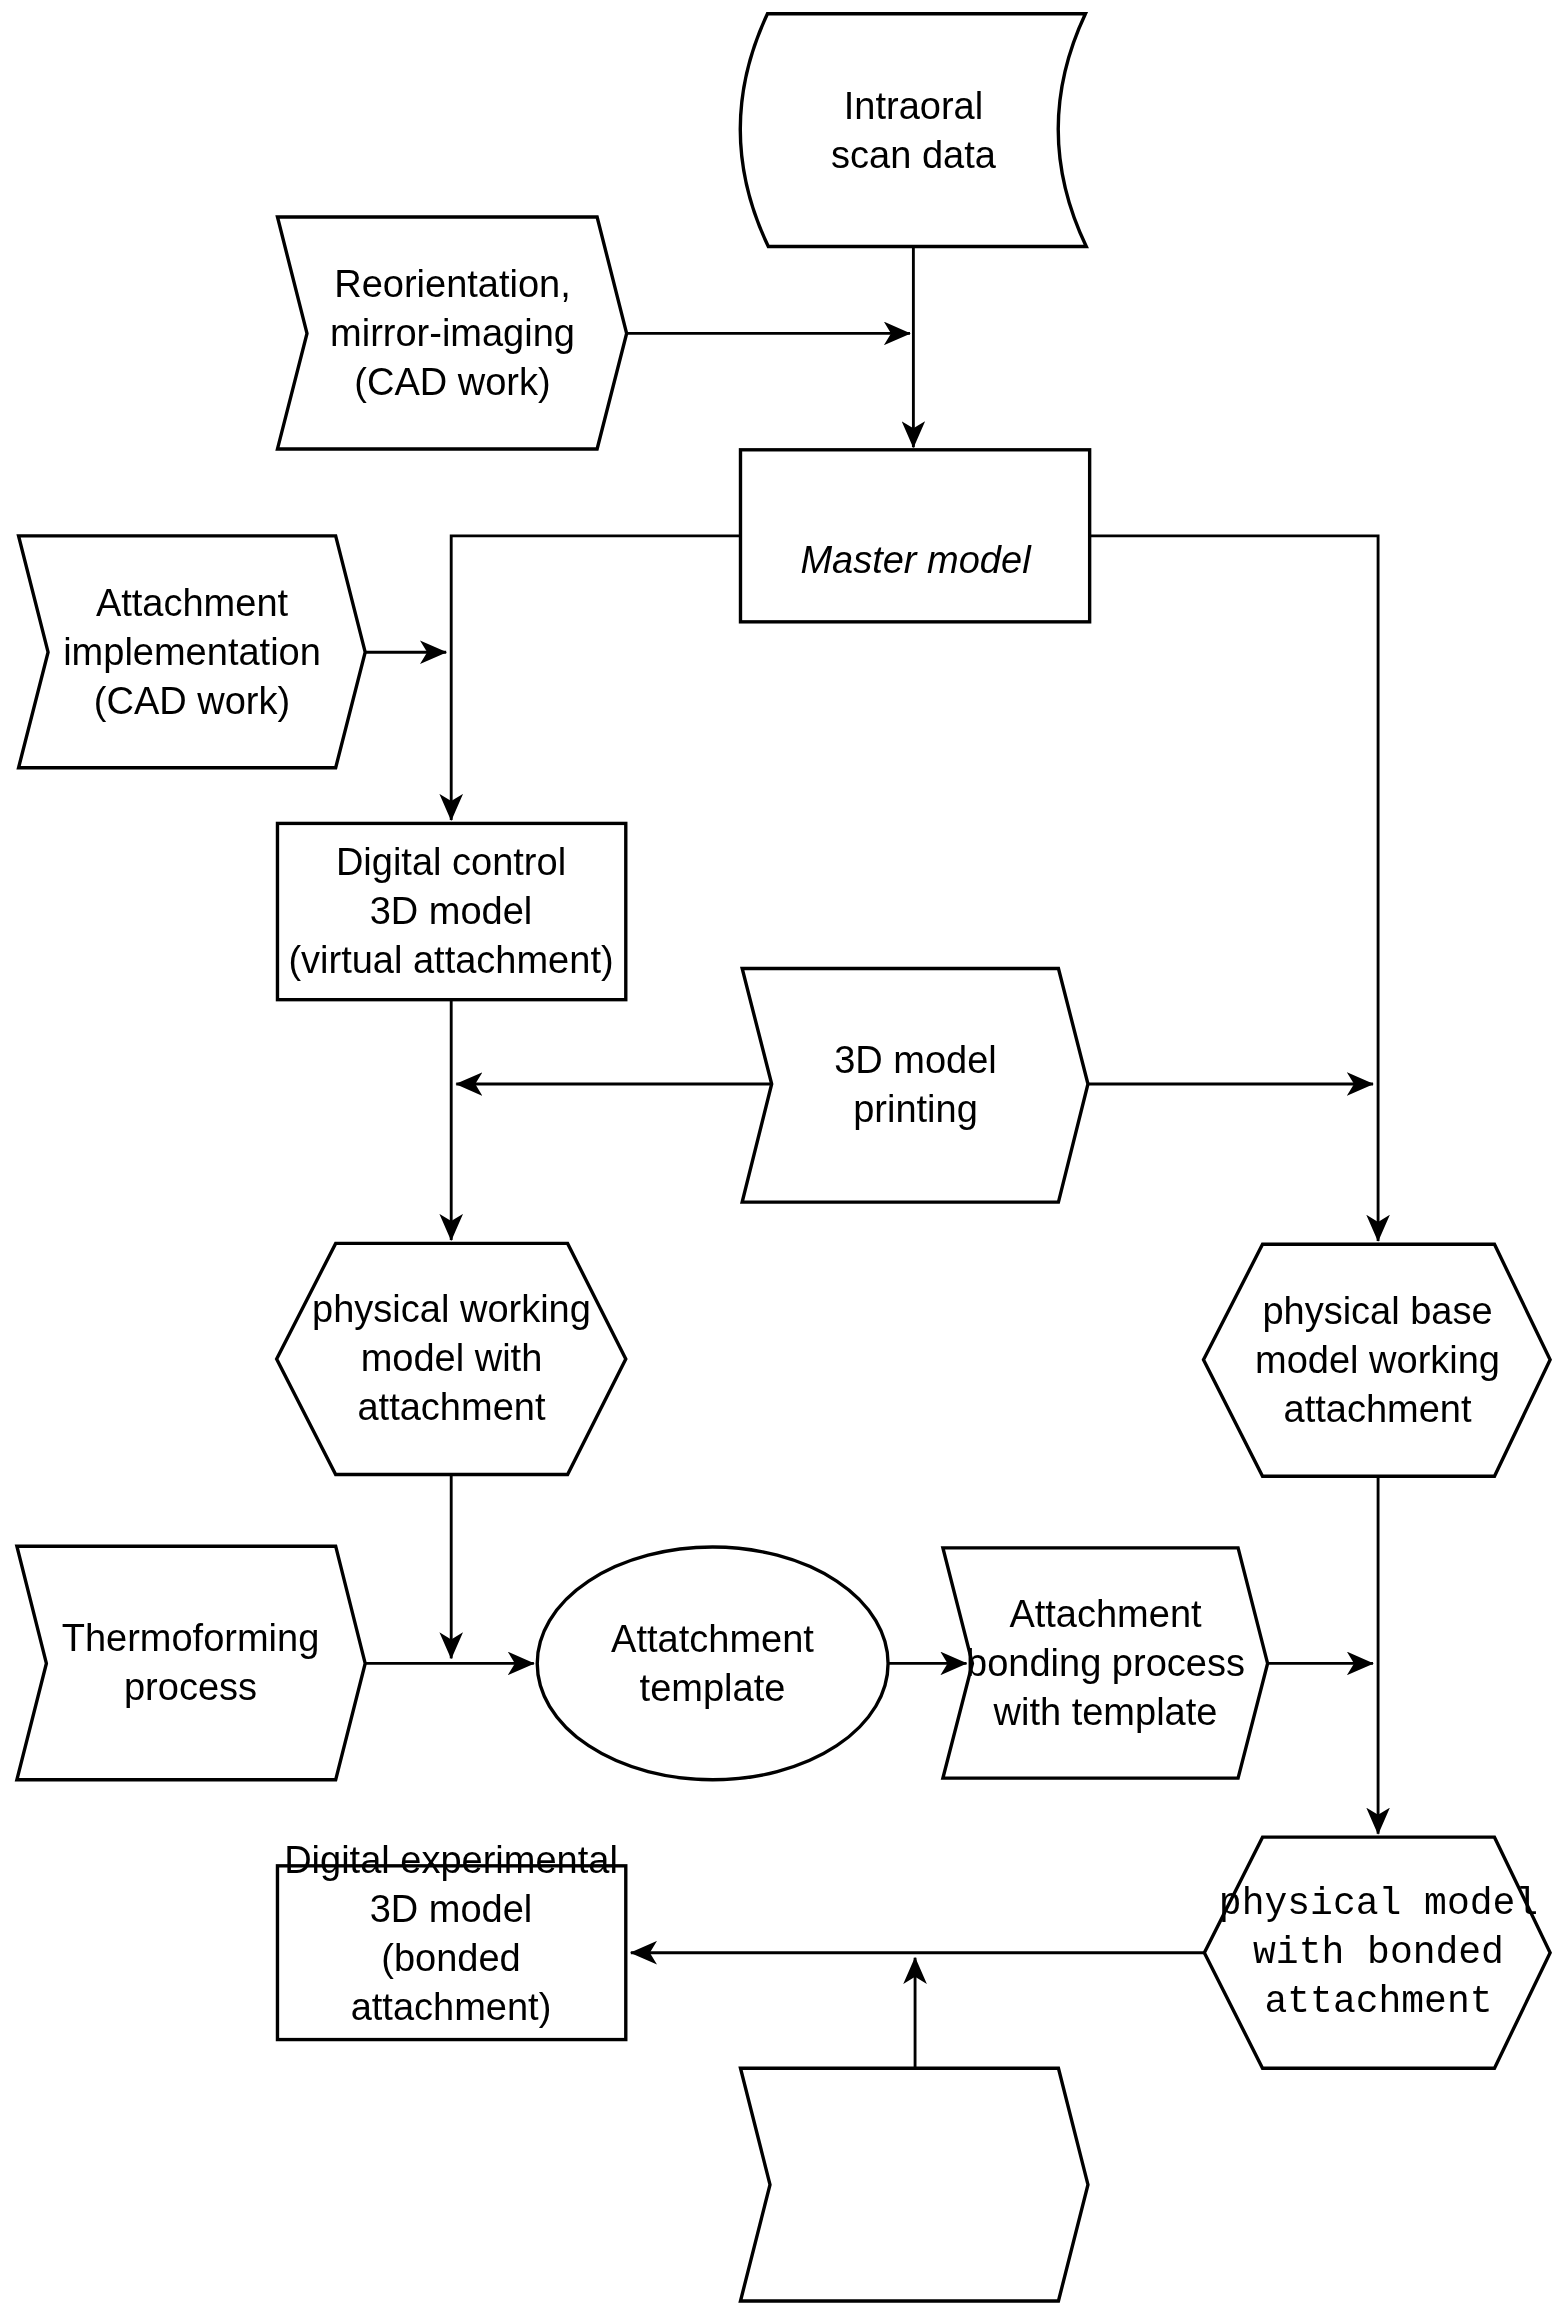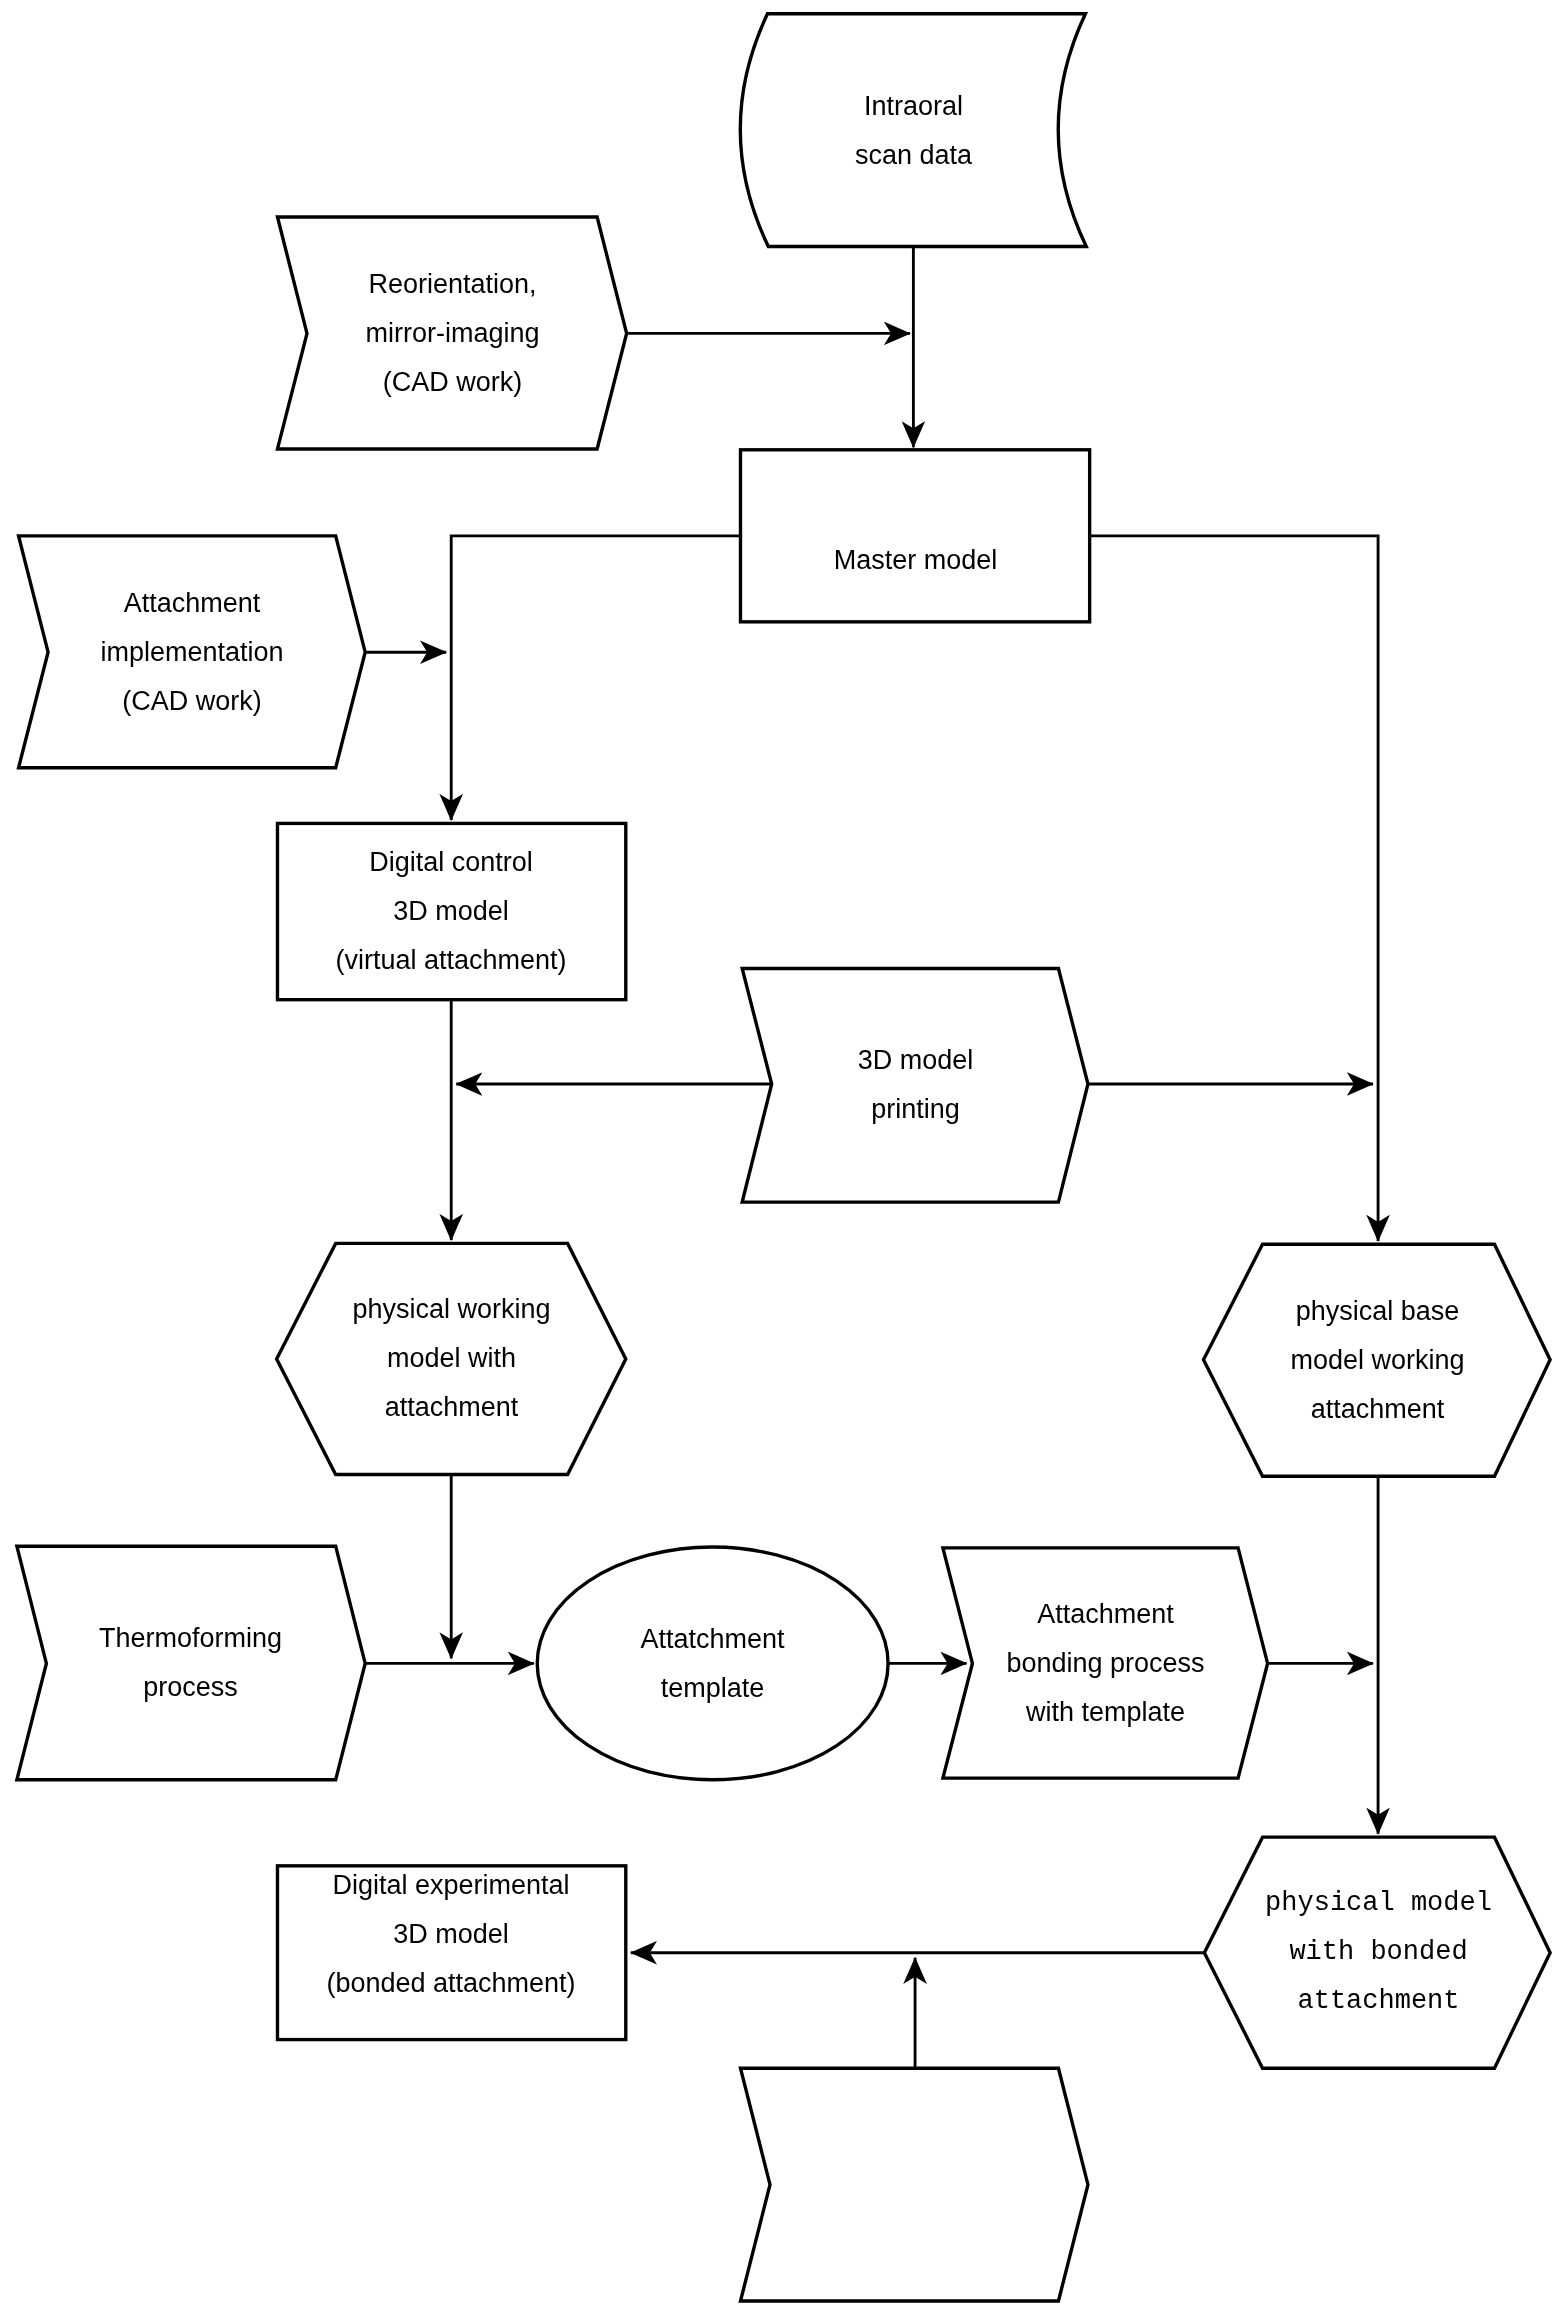--- a/index.html
+++ b/index.html
@@ -12,21 +12,21 @@
     color: #000000;
   }
   .stage svg { position: absolute; left: 0; top: 0; }
   .node-label {
     position: absolute;
     display: flex;
     align-items: center;
     justify-content: center;
     text-align: center;
     white-space: pre-line;
-    font-size: 27px;
+    font-size: 38px;
     line-height: 49px;
     color: #000;
     pointer-events: none;
   }
   .shape { stroke: #000000; stroke-width: 4; fill: #ffffff; }
   .conn  { stroke: #000000; stroke-width: 3.4; fill: none; }
 </style>
 </head>
 <body>
 
@@ -88,21 +88,21 @@
     </g>
   </svg>
 
   <div class="node-label" style="left:753px; top:17px;  width:321px; height:228px;">Intraoral
 scan data</div>
 
   <div class="node-label" style="left:292px; top:218px; width:321px; height:231px;">Reorientation,
 mirror-imaging
 (CAD work)</div>
 
-  <div class="node-label" style="left:741px; top:450px; width:349px; height:220px;">Master model</div>
+  <div class="node-label" style="left:741px; top:450px; width:349px; height:220px;font-style:italic;">Master model</div>
 
   <div class="node-label" style="left:34px;  top:536px; width:316px; height:232px;">Attachment
 implementation
 (CAD work)</div>
 
   <div class="node-label" style="left:277px; top:823px; width:348px; height:176px;">Digital control
 3D model
 (virtual attachment)</div>
 
   <div class="node-label" style="left:755px; top:968px; width:321px; height:234px;">3D model

